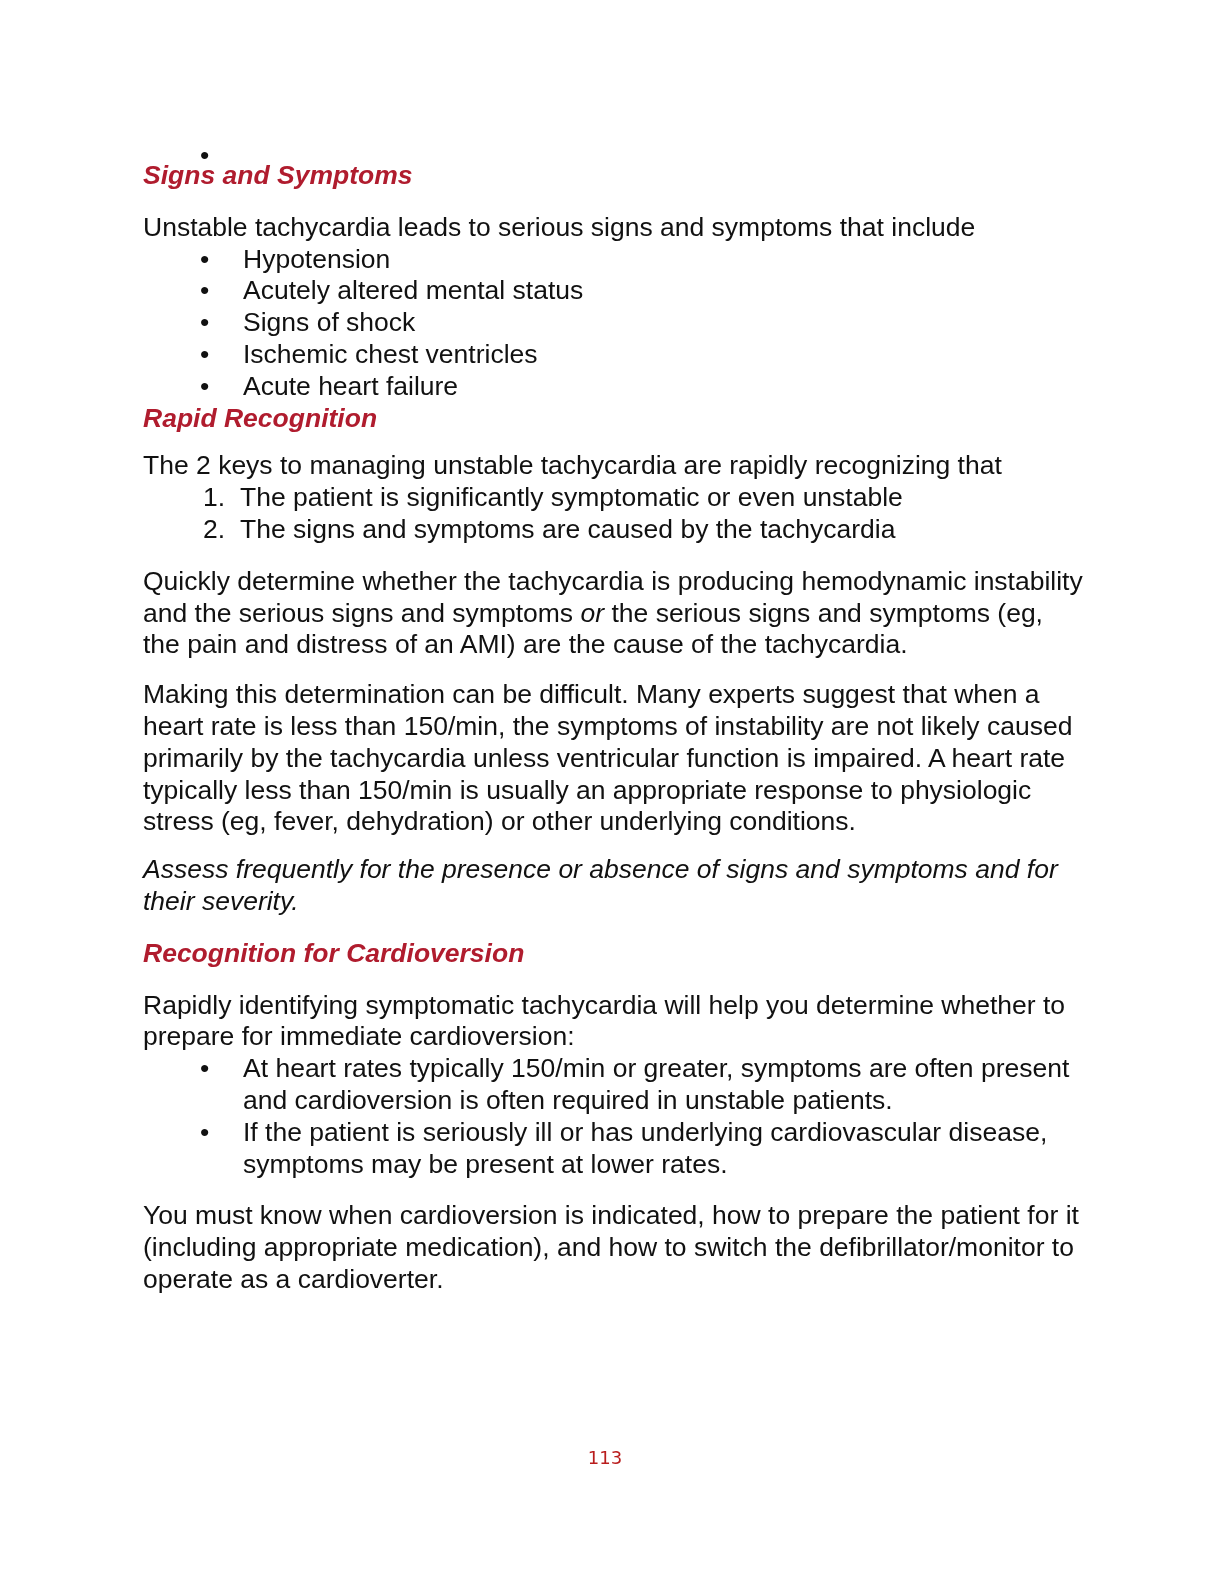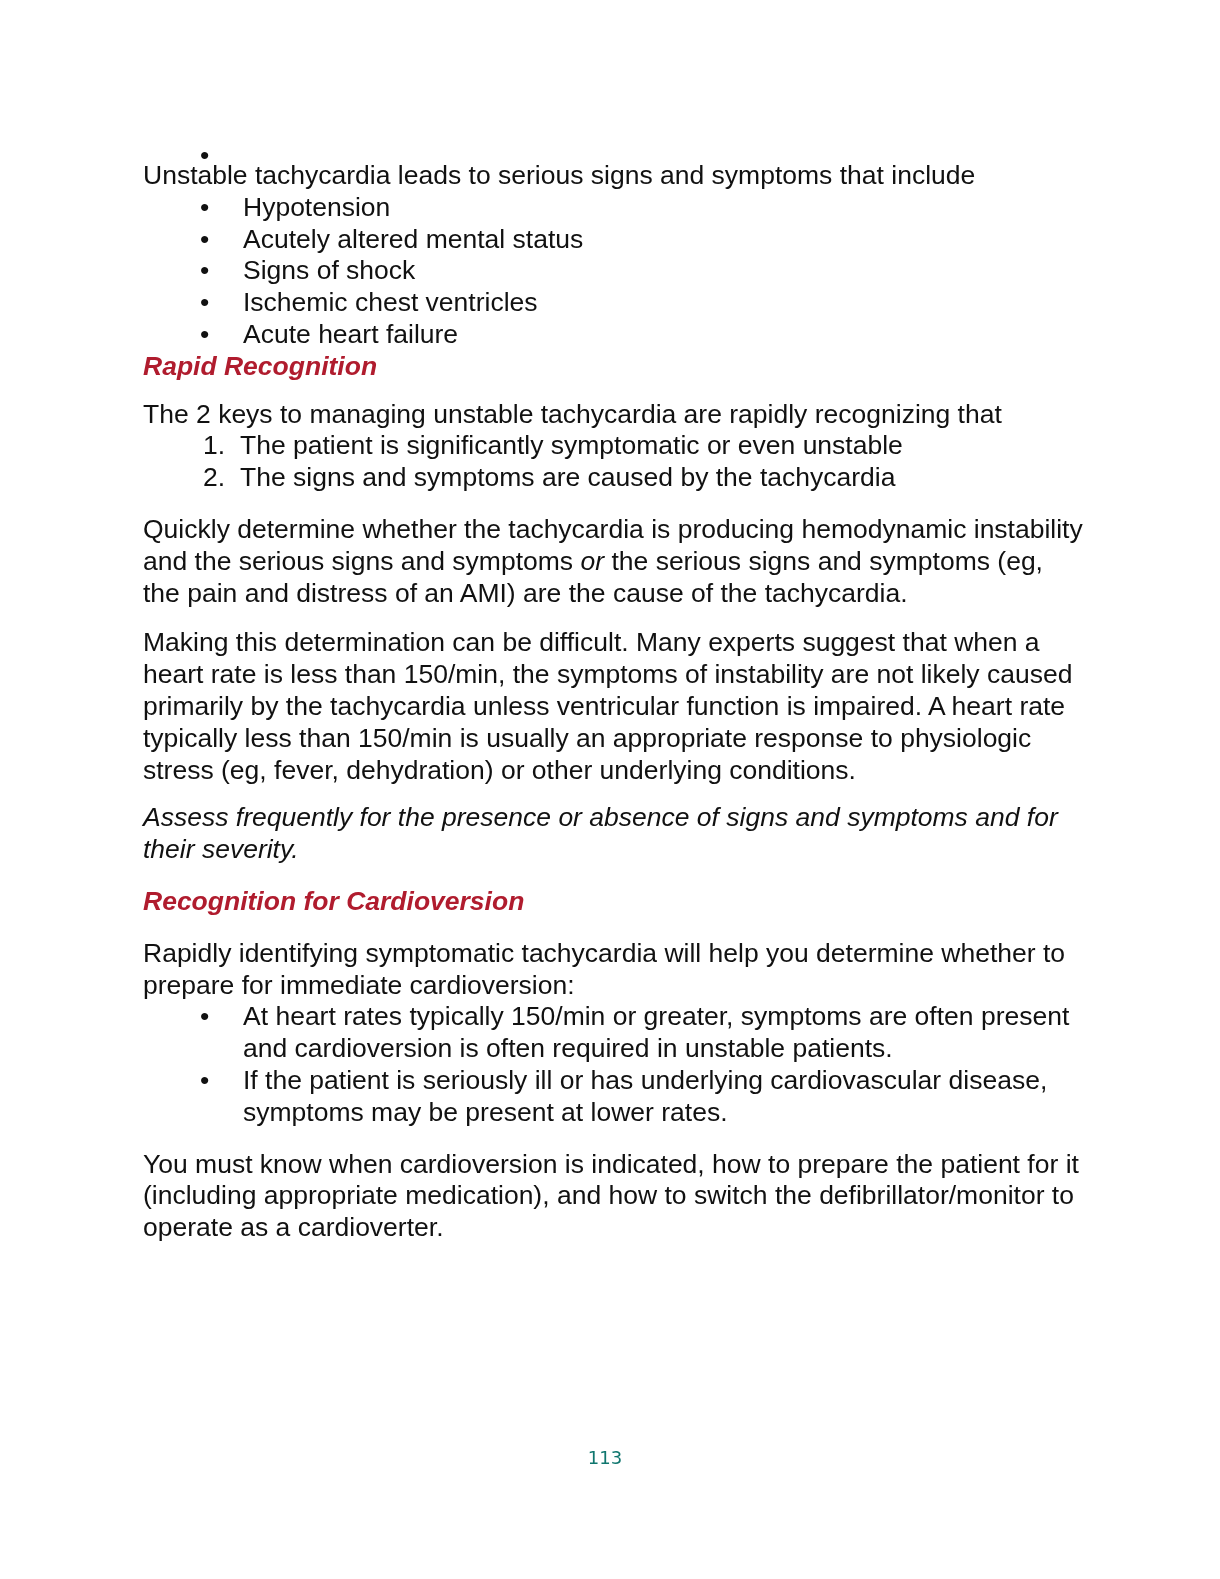--- a/index.html
+++ b/index.html
@@ -8,33 +8,34 @@
   .page { position:absolute; left:143px; top:140px; width:940px; font-size:26.5px; line-height:31.8px; }
   .heading { color:#b01c2e; font-weight:bold; font-style:italic; font-size:26.5px; margin:0; }
   p { margin:0; }
   ul, ol { margin:0; padding:0; list-style:none; }
   .bl { position:relative; padding-left:100px; }
   .bl .dot { position:absolute; left:57px; top:0; }
   .nl { position:relative; padding-left:97px; }
   .nl .num { position:absolute; left:60px; top:0; }
   .bold { font-weight:normal; }
   .page-number { position:absolute; left:0; width:1210px; top:1447px; text-align:center;
-                 font-family:"DejaVu Sans", sans-serif; font-size:18px; color:#0f766e; }
+                 font-family:"DejaVu Sans", sans-serif; font-size:18px; color:#b91c1c; }
 </style>
 </head>
 <body>
 
 <div class="page">
 
   <ul>
     <li class="bl">
       <span class="dot">•</span>
     </li>
   </ul>
 
+  <h2 class="heading" style="margin-top:20px;">Signs and Symptoms</h2>
   <p style="margin-top:20px;">Unstable tachycardia leads to serious signs and symptoms that include</p>
   <ul>
     <li class="bl"><span class="dot">•</span><span>Hypotension</span></li>
     <li class="bl"><span class="dot">•</span><span>Acutely altered mental status</span></li>
     <li class="bl"><span class="dot">•</span><span>Signs of shock</span></li>
     <li class="bl"><span class="dot">•</span><span>Ischemic chest ventricles</span></li>
     <li class="bl"><span class="dot">•</span><span>Acute heart failure</span></li>
   </ul>
 
   <h2 class="heading" style="">Rapid Recognition</h2>

